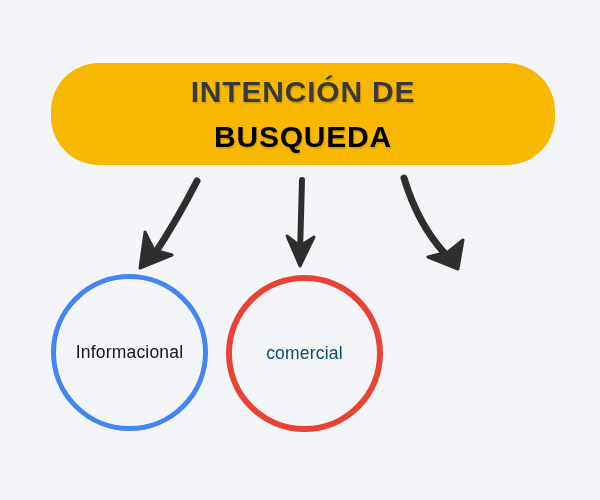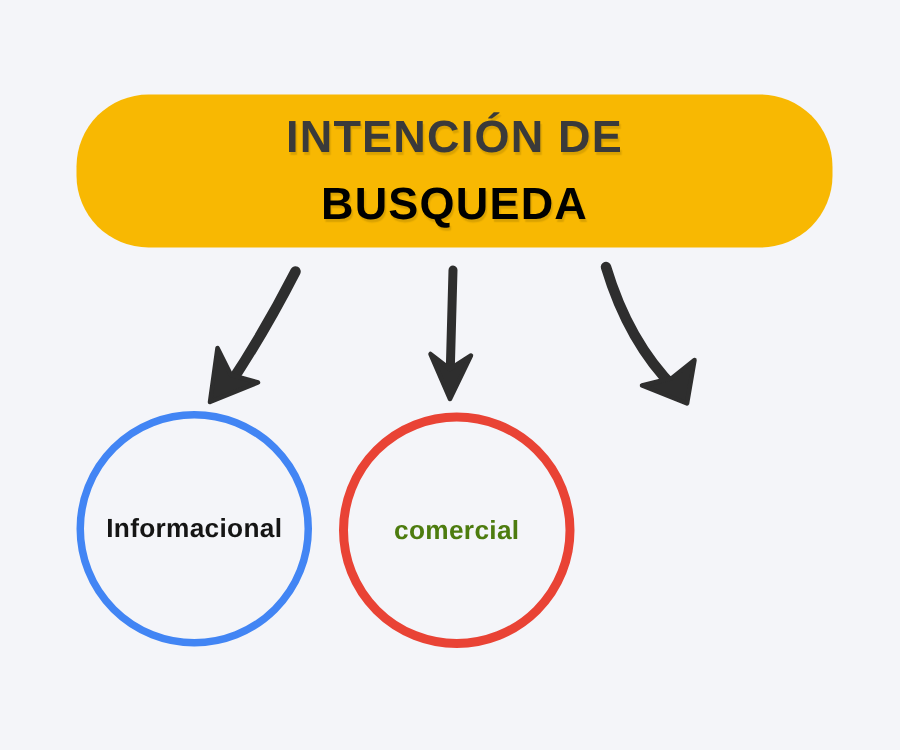--- a/index.html
+++ b/index.html
@@ -49,21 +49,21 @@
     border-style: solid;
     display: flex;
     align-items: center;
     justify-content: center;
   }
   .node-circle.blue  { left: 51px;  top: 274px; border-width: 5px; }
   .node-circle.red   { left: 226px; top: 275px; border-width: 6px; width: 145px; height: 145px; }
   .node-circle.green { left: 393px; top: 274px; border-width: 6px; width: 145px; height: 145px; }
   .node-label {
     font-size: 17.5px;
-    font-weight: bold;
+    font-weight: normal;
     white-space: nowrap;
     letter-spacing: 0.2px;
   }
 </style>
 </head>
 <body>
 
 <div class="stage" style="background-color: rgb(244, 245, 249);">
 
   <div class="title-pill" style="background-color: rgb(248, 184, 2);">
@@ -84,17 +84,17 @@
       <path d="M 404 178 Q 419 228 450 259" stroke-width="7"></path>
       <path d="M 428 257 L 458 269 L 463 240 L 448 252 Z" fill="currentColor" stroke-width="3"></path>
     </g>
   </svg>
 
   <div class="node-circle blue" style="border-color: rgb(66, 133, 244);">
     <span class="node-label" style="color: rgb(21, 21, 21);">Informacional</span>
   </div>
 
   <div class="node-circle red" style="border-color: rgb(233, 67, 53);">
-    <span class="node-label" style="color: #4d7c0f;">comercial</span>
+    <span class="node-label" style="color: #0c4a6e;">comercial</span>
   </div>
 
 
 </div>
 
 </body></html>

